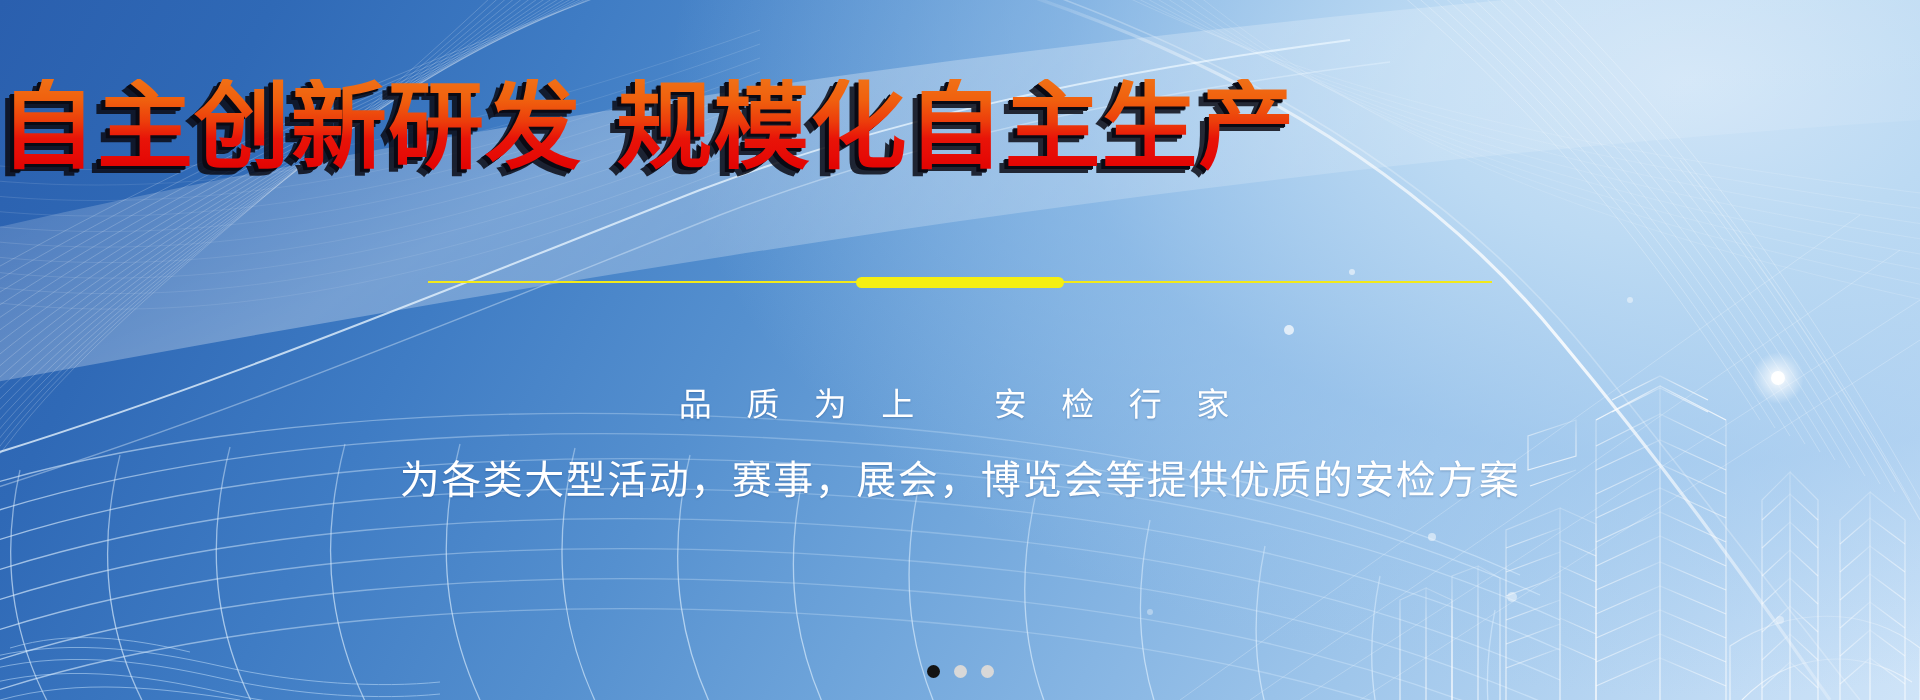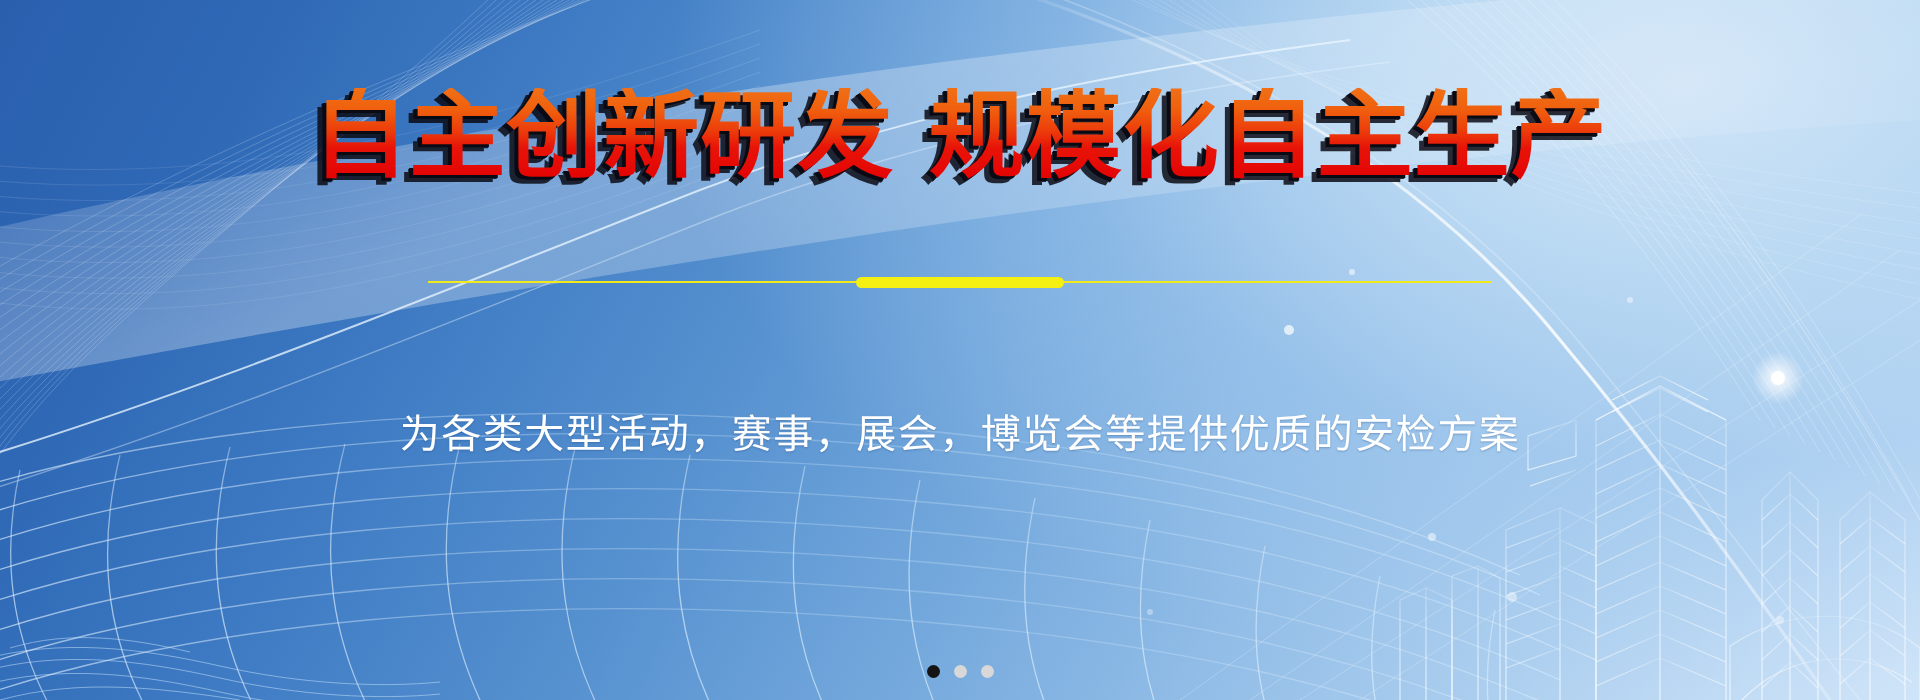--- a/index.html
+++ b/index.html
@@ -41,23 +41,22 @@
     height: 100%;
     pointer-events: none;
   }
 
   .bg-svg { display: block; width: 1920px; height: 700px; }
 
   
   .headline-wrap {
     position: absolute;
     left: 0;
-    top: 88px;
+    top: 79px;
     width: 1920px;
-    text-align: center;
     z-index: 6;
   }
   .headline {
     display: inline-block;
     font-family: "DejaVu Sans", "Liberation Sans", sans-serif;
     font-weight: 700;
     font-size: 96px;
     line-height: 1.0;
     letter-spacing: 1px;
     white-space: pre;
@@ -440,20 +439,21 @@
   <div class="headline-wrap">
     <span class="headline">自主创新研发 规模化自主生产</span>
   </div>
 
   <div class="divider">
     <span class="divider-line"></span>
     <span class="divider-pill"></span>
   </div>
 
   <div class="sub-wrap">
+    <div class="sub-main">品 质 为 上   安 检 行 家</div>
     <div class="sub-second">为各类大型活动，赛事，展会，博览会等提供优质的安检方案</div>
   </div>
 
   <div class="dots">
     <span class="dot active"></span>
     <span class="dot"></span>
     <span class="dot"></span>
   </div>
 
 </div>

